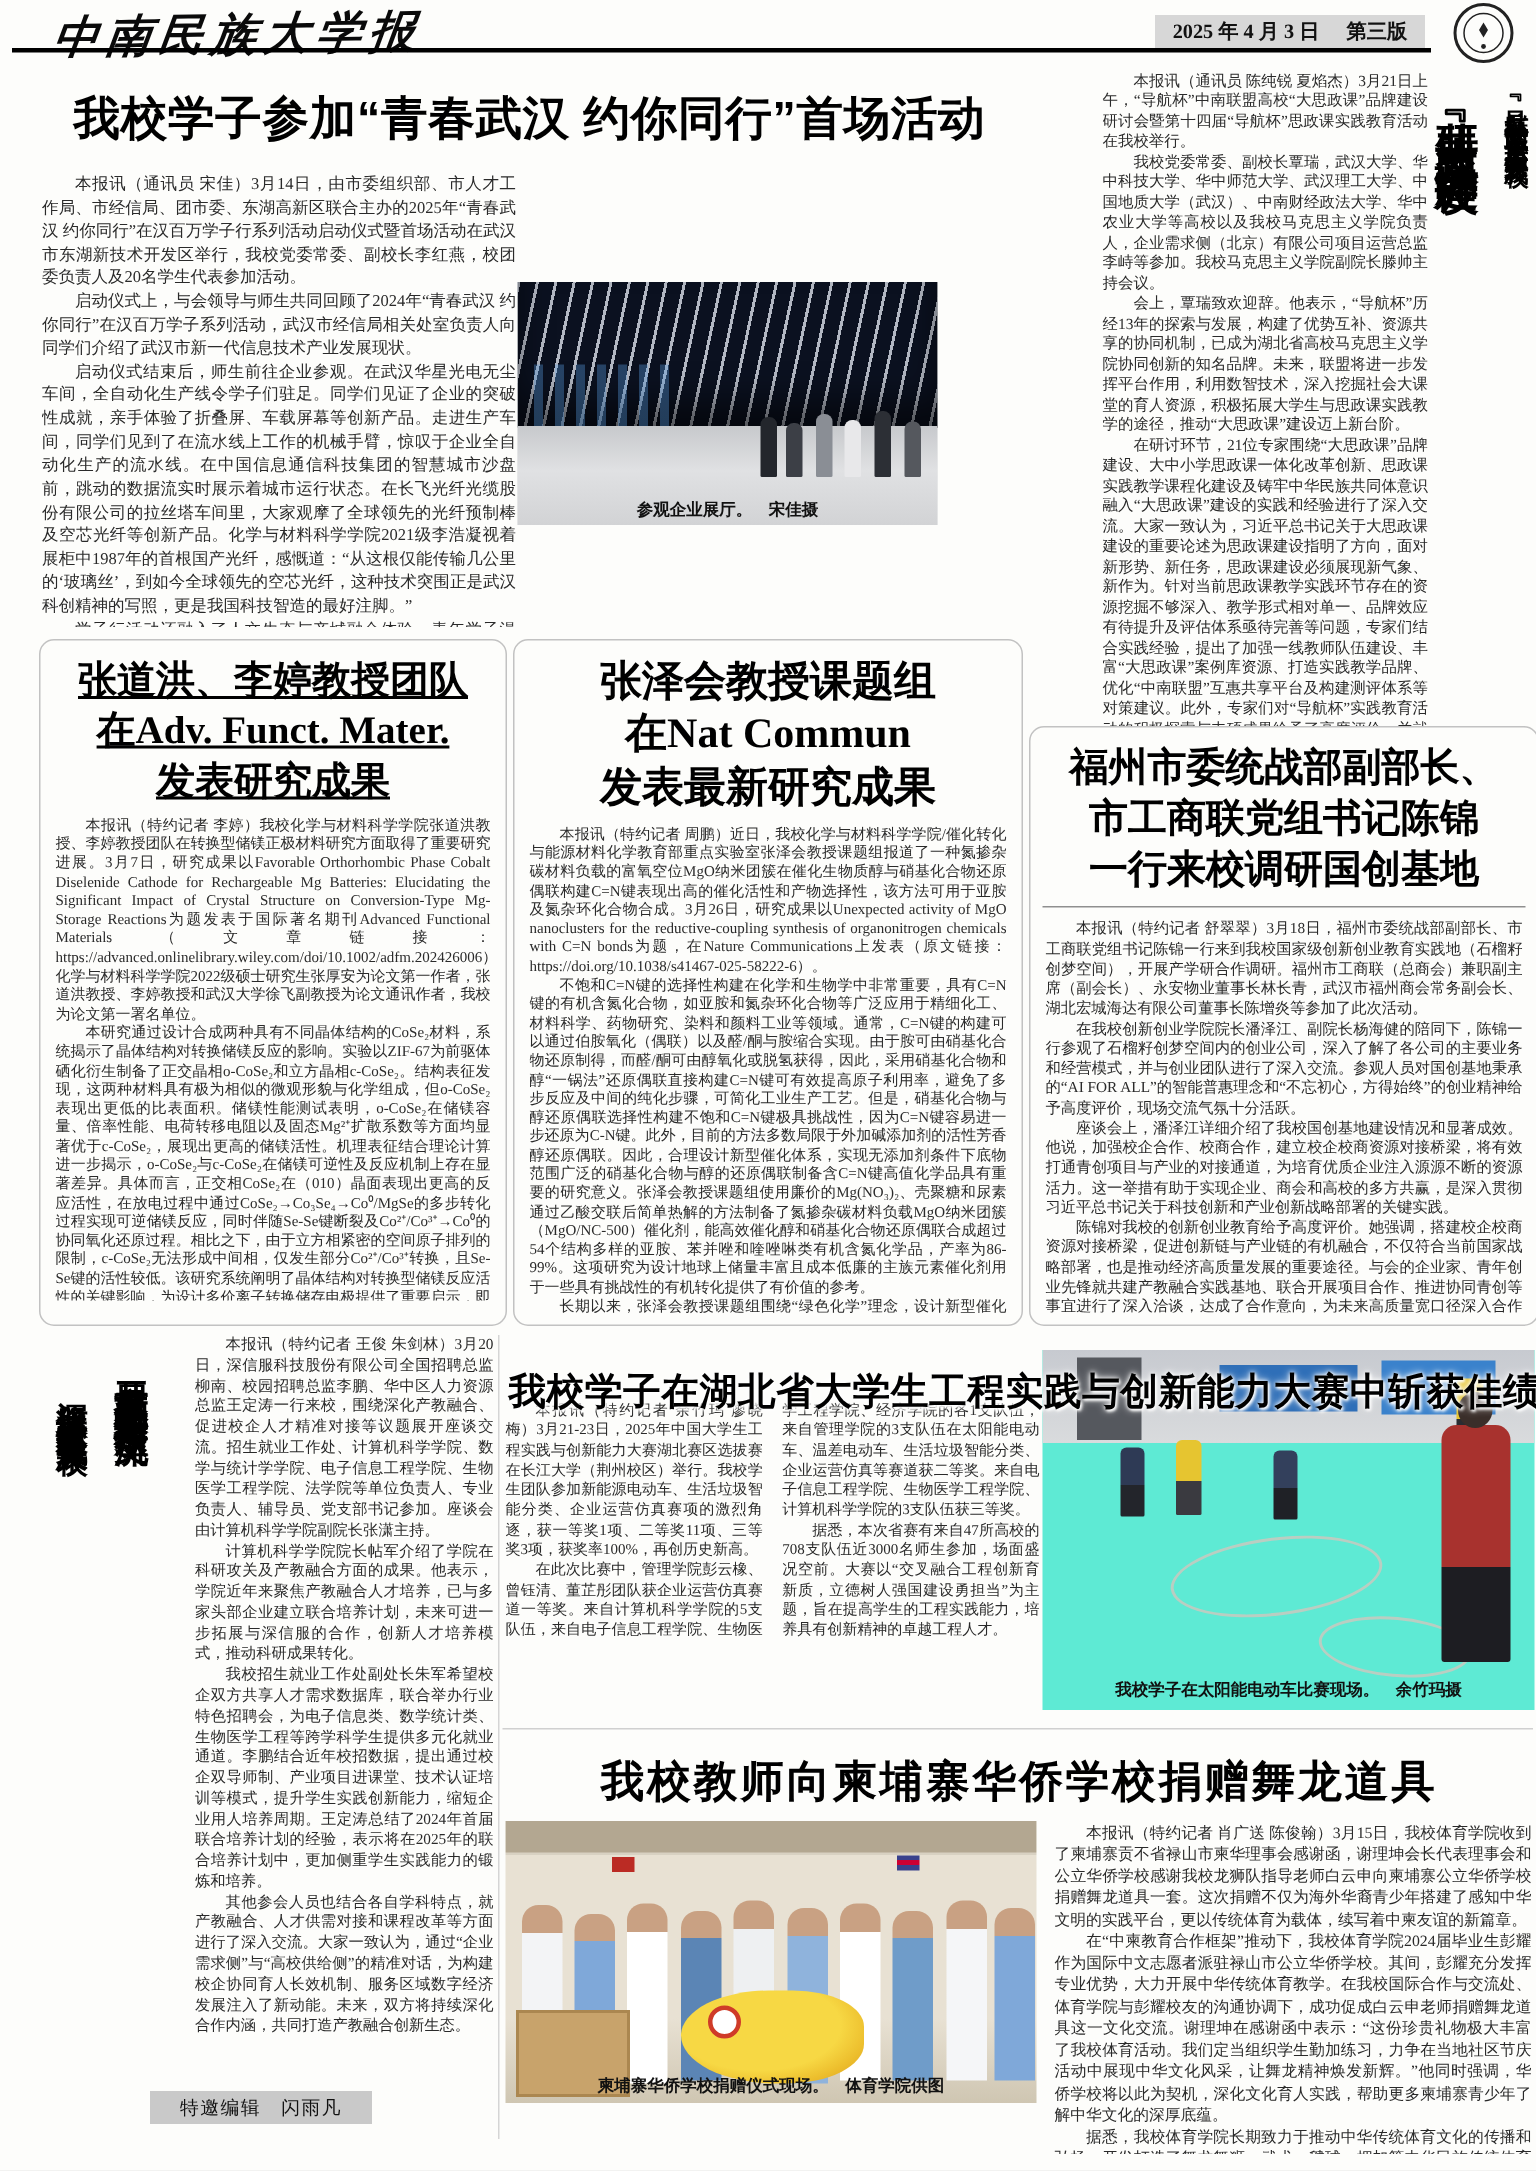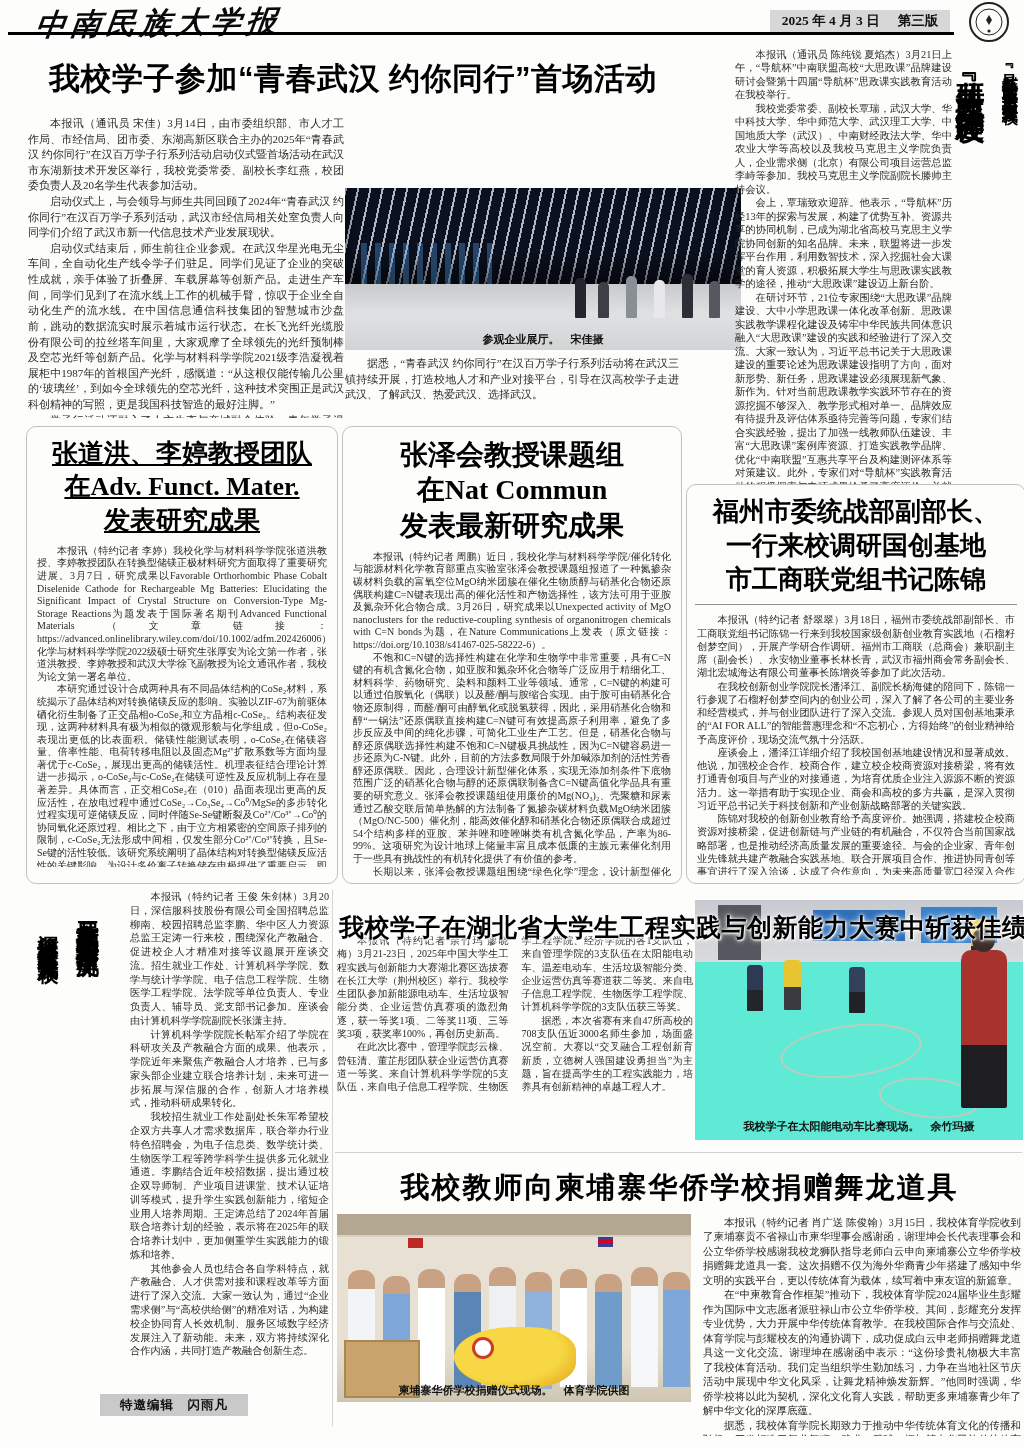--- a/index.html
+++ b/index.html
@@ -32,21 +32,21 @@
   .art-qc .body { position:absolute; left:2px; top:64px; width:316px; height:302px; overflow:hidden;
                   font-size:11px; line-height:1.42; }
   .art-qc .lastpara { position:absolute; left:319px; top:304px; width:334px; height:64px; overflow:hidden;
                   font-size:11px; line-height:1.42; }
 
   .photo { position:absolute; overflow:hidden; }
   .pcap { position:absolute; left:0; right:0; text-align:center; font-weight:bold;
           font-size:11px; color:#111; z-index:5; }
 
   
-  .photo1 { left:319px; top:136px; width:396px; height:162px; background:#d6d7d9; }
+  .photo1 { left:319px; top:136px; width:280px; height:162px; background:#d6d7d9; }
   .p1-ceiling { position:absolute; left:0; right:0; top:0; height:60%;
     background:#0b1120; background-image:repeating-linear-gradient(102deg, rgba(235,240,250,.75) 0 2px, rgba(11,17,32,0) 2px 12px);
     box-shadow:inset 0 -18px 22px rgba(0,0,0,.55); }
   .p1-wall { position:absolute; left:4%; top:34%; width:33%; height:32%;
     background:linear-gradient(180deg,#10233f,#1d4470 55%,#0d1a2e);
     background-image:repeating-linear-gradient(90deg, rgba(90,160,230,.35) 0 6px, rgba(0,0,0,0) 6px 14px); }
   .p1-floor { position:absolute; left:0; right:0; bottom:0; height:41%;
     background:linear-gradient(180deg,#c7c9cc,#e0e1e3 45%,#d2d3d5); }
   .p1-person { position:absolute; bottom:20%; width:11px; height:40px; border-radius:5px 5px 1px 1px; }
 
@@ -76,21 +76,21 @@
 
   
   .art-sf { position:absolute; left:26px; top:886px; width:305px; height:546px; }
   .art-sf .vtitles2 { position:absolute; left:8px; top:16px; height:480px; display:flex; gap:10px; }
   .sf-left  { font-size:21px; font-weight:900; margin-top:16px; letter-spacing:2px; }
   .sf-right { font-size:23px; font-weight:900; letter-spacing:2px; }
   .art-sf .body { position:absolute; left:104px; top:4px; width:199px; height:498px; overflow:hidden;
                   font-size:10.2px; line-height:1.35; }
   .editor { position:absolute; left:74px; top:508px; min-width:132px; height:22px; background:#c9c9c9;
             display:flex; align-items:center; justify-content:center; font-family:"Liberation Sans",sans-serif;
-            font-weight:bold; font-size:12.5px; letter-spacing:1px; color:#111; padding:0 8px; }
+            font-weight:normal; font-size:12.5px; letter-spacing:1px; color:#111; padding:0 8px; }
 
   .vrule { position:absolute; left:332px; top:890px; width:1px; height:536px; background:#d5d5d5; }
   .divider { position:absolute; left:335px; top:1152px; width:687px; height:1px; background:#d0d0d0; }
 
   
   .art-gc { position:absolute; left:335px; top:886px; width:689px; height:264px; }
   .art-gc .headline { position:absolute; left:4px; top:4px; width:685px; font-size:25px; letter-spacing:0.5px;
     white-space:nowrap; z-index:3; text-shadow:0 0 3px #fff, 0 0 6px #fff, 1px 1px 2px #fff; }
   .art-gc .cols { position:absolute; left:2px; top:48px; width:356px; height:214px; overflow:hidden;
     column-count:2; column-gap:13px; font-size:10px; line-height:1.33; }
@@ -158,23 +158,20 @@
       <div class="p1-wall"></div>
       <div class="p1-floor"></div>
       <span class="p1-person" style="left:58%; background:#23262c;"></span>
       <span class="p1-person" style="left:64%; background:#3c3f46; height:36px;"></span>
       <span class="p1-person" style="left:71%; background:#8a8e95; height:42px;"></span>
       <span class="p1-person" style="left:78%; background:#e8e8ea; height:38px;"></span>
       <span class="p1-person" style="left:85%; background:#2c2f35; height:44px;"></span>
       <span class="p1-person" style="left:92%; background:#55585e; height:37px;"></span>
       <div class="pcap" style="bottom:3px;">参观企业展厅。　宋佳摄</div>
     </div>
-    <div class="lastpara">
-      <p class="para">据悉，“青春武汉 约你同行”在汉百万学子行系列活动将在武汉三镇持续开展，打造校地人才和产业对接平台，引导在汉高校学子走进武汉、了解武汉、热爱武汉、选择武汉。</p>
-    </div>
   </div>
 
   <div class="art-dh">
     <div class="body">
       <p class="para">本报讯（通讯员 陈纯锐 夏焰杰）3月21日上午，“导航杯”中南联盟高校“大思政课”品牌建设研讨会暨第十四届“导航杯”思政课实践教育活动在我校举行。</p>
       <p class="para">我校党委常委、副校长覃瑞，武汉大学、华中科技大学、华中师范大学、武汉理工大学、中国地质大学（武汉）、中南财经政法大学、华中农业大学等高校以及我校马克思主义学院负责人，企业需求侧（北京）有限公司项目运营总监李峙等参加。我校马克思主义学院副院长滕帅主持会议。</p>
       <p class="para">会上，覃瑞致欢迎辞。他表示，“导航杯”历经13年的探索与发展，构建了优势互补、资源共享的协同机制，已成为湖北省高校马克思主义学院协同创新的知名品牌。未来，联盟将进一步发挥平台作用，利用数智技术，深入挖掘社会大课堂的育人资源，积极拓展大学生与思政课实践教学的途径，推动“大思政课”建设迈上新台阶。</p>
       <p class="para">在研讨环节，21位专家围绕“大思政课”品牌建设、大中小学思政课一体化改革创新、思政课实践教学课程化建设及铸牢中华民族共同体意识融入“大思政课”建设的实践和经验进行了深入交流。大家一致认为，习近平总书记关于大思政课建设的重要论述为思政课建设指明了方向，面对新形势、新任务，思政课建设必须展现新气象、新作为。针对当前思政课教学实践环节存在的资源挖掘不够深入、教学形式相对单一、品牌效应有待提升及评估体系亟待完善等问题，专家们结合实践经验，提出了加强一线教师队伍建设、丰富“大思政课”案例库资源、打造实践教学品牌、优化“中南联盟”互惠共享平台及构建测评体系等对策建议。此外，专家们对“导航杯”实践教育活动的积极探索与丰硕成果给予了高度评价，并就如何办好第十四届“导航杯”实践教育活动提出了建设性意见。</p>
 
     </div>
@@ -206,22 +203,22 @@
     <div class="bbody">
       <p class="para">本报讯（特约记者 周鹏）近日，我校化学与材料科学学院/催化转化与能源材料化学教育部重点实验室张泽会教授课题组报道了一种氮掺杂碳材料负载的富氧空位MgO纳米团簇在催化生物质醇与硝基化合物还原偶联构建C=N键表现出高的催化活性和产物选择性，该方法可用于亚胺及氮杂环化合物合成。3月26日，研究成果以Unexpected activity of MgO nanoclusters for the reductive-coupling synthesis of organonitrogen chemicals with C=N bonds为题，在Nature Communications上发表（原文链接：https://doi.org/10.1038/s41467-025-58222-6）。</p>
       <p class="para">不饱和C=N键的选择性构建在化学和生物学中非常重要，具有C=N键的有机含氮化合物，如亚胺和氮杂环化合物等广泛应用于精细化工、材料科学、药物研究、染料和颜料工业等领域。通常，C=N键的构建可以通过伯胺氧化（偶联）以及醛/酮与胺缩合实现。由于胺可由硝基化合物还原制得，而醛/酮可由醇氧化或脱氢获得，因此，采用硝基化合物和醇“一锅法”还原偶联直接构建C=N键可有效提高原子利用率，避免了多步反应及中间的纯化步骤，可简化工业生产工艺。但是，硝基化合物与醇还原偶联选择性构建不饱和C=N键极具挑战性，因为C=N键容易进一步还原为C-N键。此外，目前的方法多数局限于外加碱添加剂的活性芳香醇还原偶联。因此，合理设计新型催化体系，实现无添加剂条件下底物范围广泛的硝基化合物与醇的还原偶联制备含C=N键高值化学品具有重要的研究意义。张泽会教授课题组使用廉价的Mg(NO₃)₂、壳聚糖和尿素通过乙酸交联后简单热解的方法制备了氮掺杂碳材料负载MgO纳米团簇（MgO/NC-500）催化剂，能高效催化醇和硝基化合物还原偶联合成超过54个结构多样的亚胺、苯并唑和喹唑啉类有机含氮化学品，产率为86-99%。这项研究为设计地球上储量丰富且成本低廉的主族元素催化剂用于一些具有挑战性的有机转化提供了有价值的参考。</p>
       <p class="para">长期以来，张泽会教授课题组围绕“绿色化学”理念，设计新型催化反应体系，开展可再生生物质能源化学、绿色有机合成、多相催化等研究。其团队近年来已在Nat. Commun.、Sci. Adv.、Chem、J. Am. Chem. Soc.、Angew. Chem. Int. Ed.、Adv. Mater.、Chem. Soc. Rev.等国际重要期刊发表了系列相关重要成果，在生物质催化转化与绿色化学领域产生了较大的影响力。</p>
     </div>
   </div>
 
   <div class="mbox box-fz">
     <h2 class="btitle hs">
       <span>福州市委统战部副部长、</span>
+      <span>市工商联党组书记陈锦</span>
       <span>一行来校调研国创基地</span>
-      <span>市工商联党组书记陈锦</span>
     </h2>
     <div class="bbody">
       <p class="para">本报讯（特约记者 舒翠翠）3月18日，福州市委统战部副部长、市工商联党组书记陈锦一行来到我校国家级创新创业教育实践地（石榴籽创梦空间），开展产学研合作调研。福州市工商联（总商会）兼职副主席（副会长）、永安物业董事长林长青，武汉市福州商会常务副会长、湖北宏城海达有限公司董事长陈增炎等参加了此次活动。</p>
       <p class="para">在我校创新创业学院院长潘泽江、副院长杨海健的陪同下，陈锦一行参观了石榴籽创梦空间内的创业公司，深入了解了各公司的主要业务和经营模式，并与创业团队进行了深入交流。参观人员对国创基地秉承的“AI FOR ALL”的智能普惠理念和“不忘初心，方得始终”的创业精神给予高度评价，现场交流气氛十分活跃。</p>
       <p class="para">座谈会上，潘泽江详细介绍了我校国创基地建设情况和显著成效。他说，加强校企合作、校商合作，建立校企校商资源对接桥梁，将有效打通青创项目与产业的对接通道，为培育优质企业注入源源不断的资源活力。这一举措有助于实现企业、商会和高校的多方共赢，是深入贯彻习近平总书记关于科技创新和产业创新战略部署的关键实践。</p>
       <p class="para">陈锦对我校的创新创业教育给予高度评价。她强调，搭建校企校商资源对接桥梁，促进创新链与产业链的有机融合，不仅符合当前国家战略部署，也是推动经济高质量发展的重要途径。与会的企业家、青年创业先锋就共建产教融合实践基地、联合开展项目合作、推进协同青创等事宜进行了深入洽谈，达成了合作意向，为未来高质量宽口径深入合作奠定了坚实基础。本次调研旨在加强政校、校会、校企合作，构建资源链结平台，推动产业链、创新链、人才链、资金链的深度融合。双方表示，将以此次交流为起点，持续加强沟通协作，积极探索多样化的合作模式，共同推动创新链与产业链的深度融合，服务区域经济创新发展。</p>
     </div>
   </div>
 
   <div class="art-sf">

